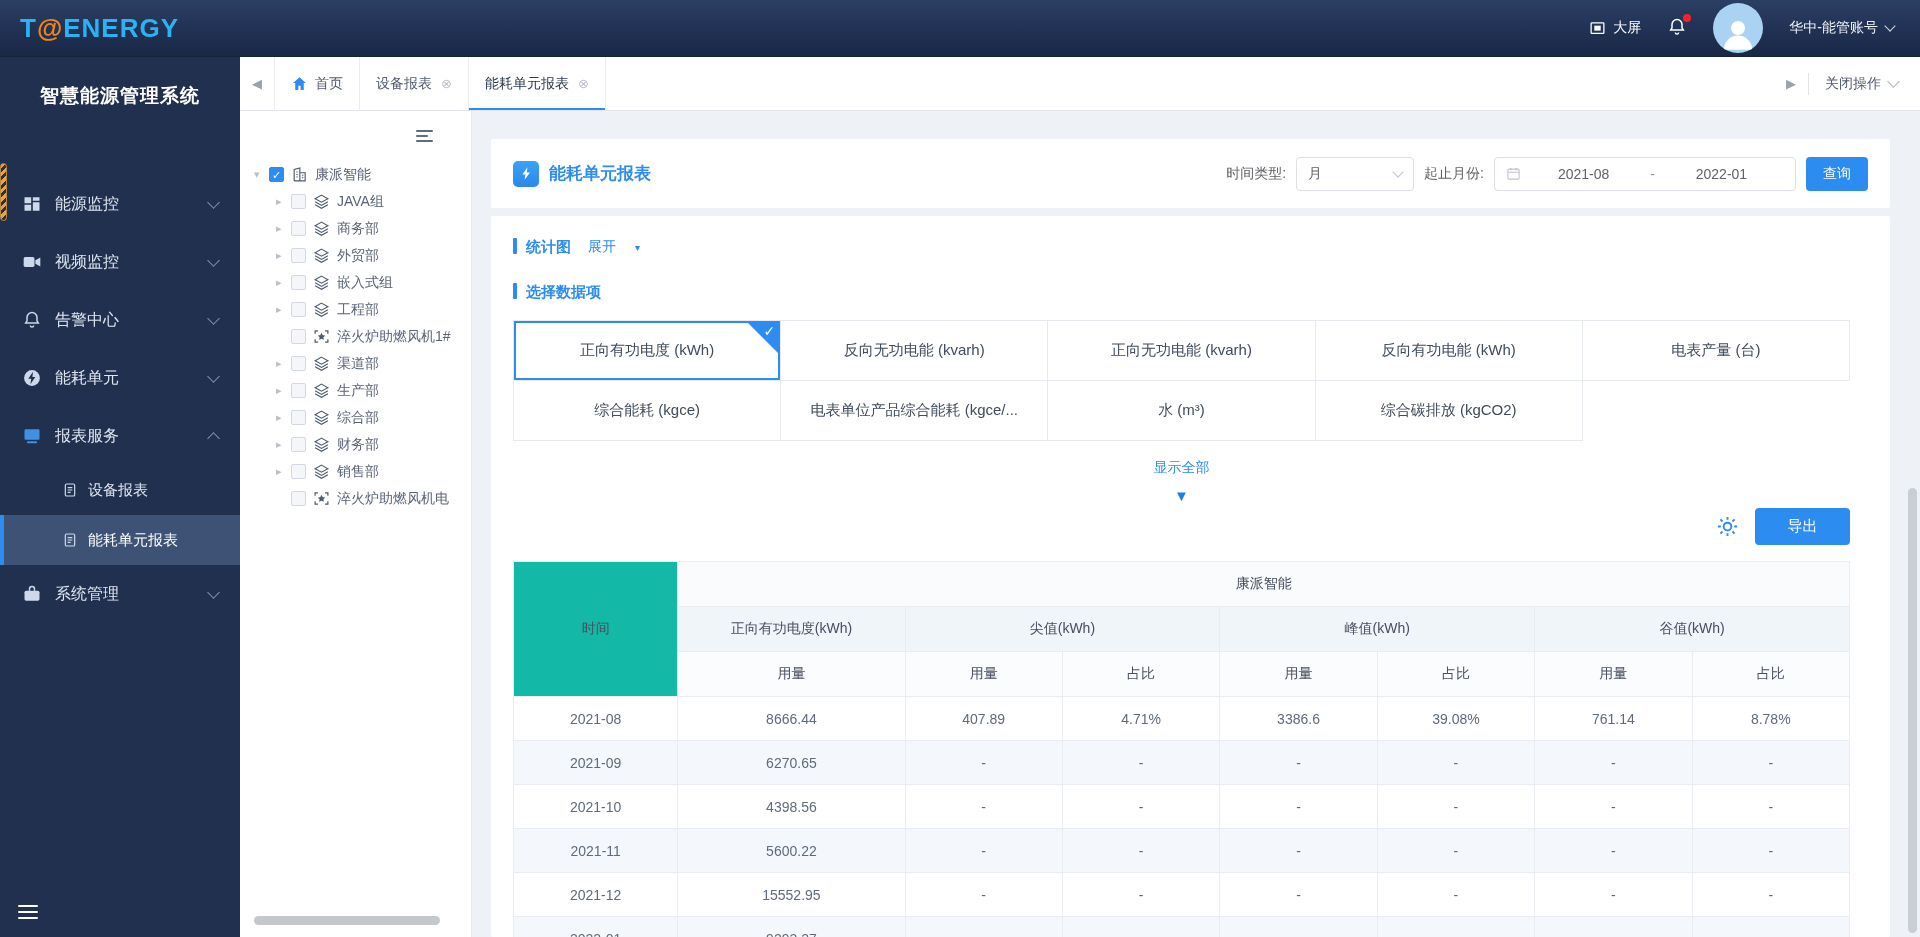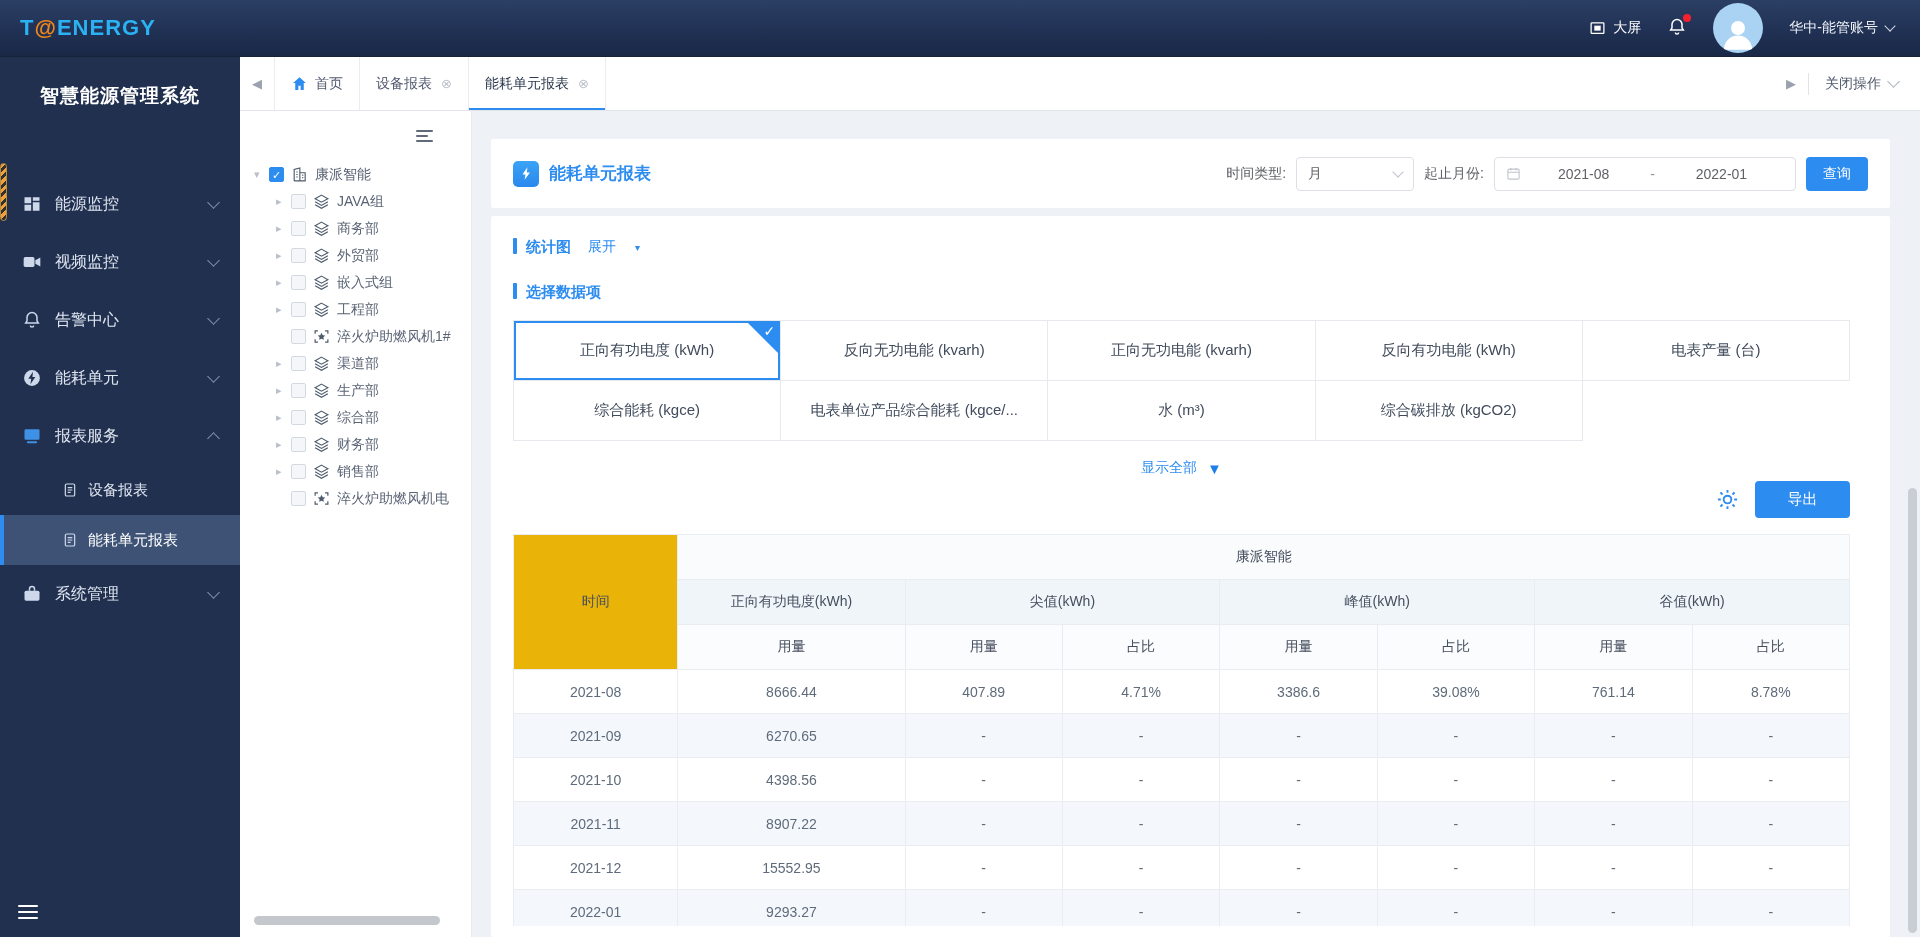--- a/index.html
+++ b/index.html
@@ -3,21 +3,21 @@
 <meta charset="utf-8">
 <style>
   *{margin:0;padding:0;box-sizing:border-box;}
   html,body{width:1920px;height:937px;overflow:hidden;background:#fff;
     font-family:"Liberation Sans","DejaVu Sans",sans-serif;font-size:14px;color:#333;}
   .app{position:relative;width:1920px;height:937px;display:flex;flex-direction:column;}
 
   
   .topbar{height:57px;flex:0 0 57px;display:flex;align-items:center;justify-content:space-between;
     background:linear-gradient(180deg,#2b3f64 0%,#203154 55%,#1a2846 100%);border-bottom:1px solid #152238;}
-  .logo{padding-left:20px;font-size:22px;font-weight:bold;letter-spacing:1px;color:#2ab2f2;white-space:nowrap;}
+  .logo{padding-left:20px;font-size:26px;font-weight:bold;letter-spacing:1px;color:#2ab2f2;white-space:nowrap;}
   .logo .at{color:#f08519;}
   .topbar-right{display:flex;align-items:center;gap:26px;padding-right:26px;color:#fff;}
   .bigscreen{display:flex;align-items:center;gap:7px;cursor:pointer;font-size:14px;}
   .bigscreen svg{width:17px;height:17px;color:#fff;}
   .bell{position:relative;cursor:pointer;}
   .bell svg{width:20px;height:20px;color:#fff;}
   .bell .dot{position:absolute;top:-3px;right:-4px;width:8px;height:8px;border-radius:50%;background:#f5222d;}
   .avatar{width:50px;height:50px;border-radius:50%;background:#aaD2f2;overflow:hidden;display:flex;align-items:flex-end;justify-content:center;cursor:pointer;}
   .avatar svg{width:40px;height:40px;}
   .account{display:flex;align-items:center;gap:8px;cursor:pointer;font-size:14px;color:#f0f3f8;}
@@ -101,34 +101,34 @@
   .sec-head.second{margin-bottom:18px;}
 
   .item-grid{display:grid;grid-template-columns:repeat(5,1fr);border-top:1px solid #e6e9ed;border-left:1px solid #e6e9ed;}
   .cell{position:relative;height:60px;border-right:1px solid #e6e9ed;border-bottom:1px solid #e6e9ed;background:#fff;
     display:flex;align-items:center;justify-content:center;font-size:15px;color:#404b5c;cursor:pointer;overflow:hidden;}
   .cell.sel{box-shadow:inset 0 0 0 2px #2d8cf0;z-index:1;}
   .cell.sel::after{content:"";position:absolute;top:0;right:0;border-top:34px solid #2d8cf0;border-left:34px solid transparent;}
   .corner-check{position:absolute;top:2px;right:5px;color:#fff;font-size:14px;z-index:2;}
 
   .showall-row{text-align:center;margin:18px 0 4px;}
-  .showall{display:inline-flex;align-items:center;gap:10px;color:#2d8cf0;font-size:14px;cursor:pointer;}
+  .showall{display:inline-flex;align-items:center;gap:10px;color:#2d8cf0;font-size:14px;cursor:pointer;flex-direction:column;}
   .showall .big-tri{font-size:15px;color:#1f7fe8;}
   .export-row{display:flex;justify-content:flex-end;align-items:center;gap:16px;margin:4px 0 16px;}
   .gear{width:23px;height:23px;color:#2d8cf0;cursor:pointer;}
   .gear svg{width:100%;height:100%;display:block;}
   .export-btn{width:95px;height:37px;font-size:15px;}
 
   .table-clip{max-height:392px;overflow:hidden;}
   table{width:100%;border-collapse:collapse;table-layout:fixed;}
   th,td{border:1px solid #e9edf2;height:44px;text-align:center;font-weight:normal;font-size:14px;}
   th{color:#474f5e;height:45px;}
   td{color:#5f6b7a;}
   thead tr:nth-child(1) th.group{background:#fafbfd;}
-  thead tr:nth-child(1) th.time{background:#eab308;}
+  thead tr:nth-child(1) th.time{background:#14b8a6;}
   thead tr:nth-child(2) th{background:#f0f5fa;}
   thead tr:nth-child(3) th{background:#fbfcfd;}
   tbody tr:nth-child(even) td{background:#f4f8fc;}
 
   .v-scroll{position:absolute;right:3px;top:488px;width:9px;height:445px;border-radius:5px;background:#c9cdd4;cursor:pointer;}
 </style>
 </head>
 <body>
 
 <div class="app">
@@ -601,21 +601,21 @@
                       <td>4398.56</td>
                       <td>-</td>
                       <td>-</td>
                       <td>-</td>
                       <td>-</td>
                       <td>-</td>
                       <td>-</td>
                     </tr>
                     <tr>
                       <td>2021-11</td>
-                      <td>8907.22</td>
+                      <td>5600.22</td>
                       <td>-</td>
                       <td>-</td>
                       <td>-</td>
                       <td>-</td>
                       <td>-</td>
                       <td>-</td>
                     </tr>
                     <tr>
                       <td>2021-12</td>
                       <td>15552.95</td>

